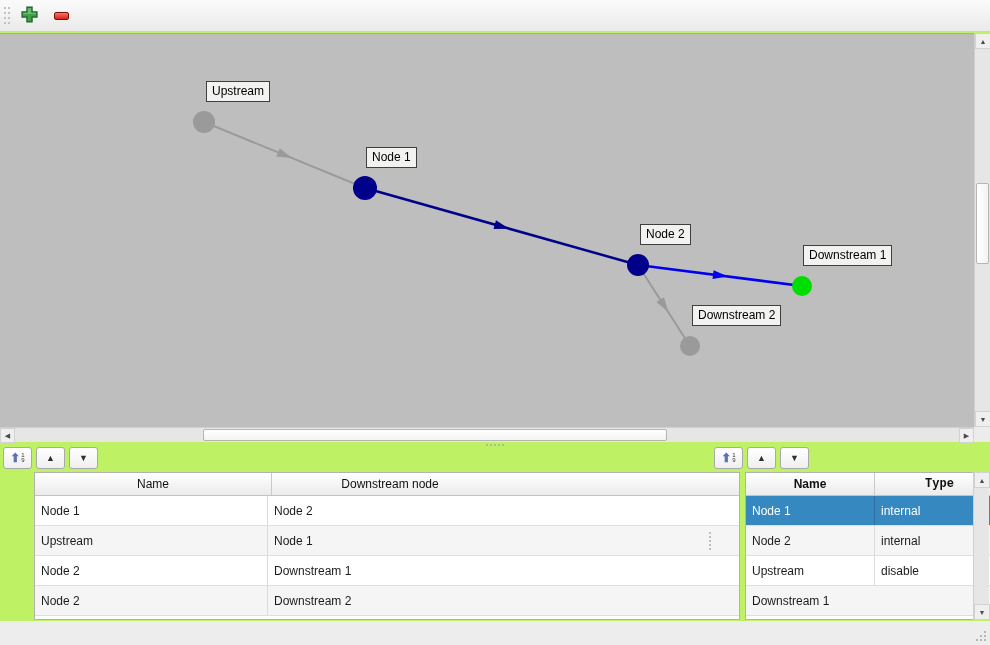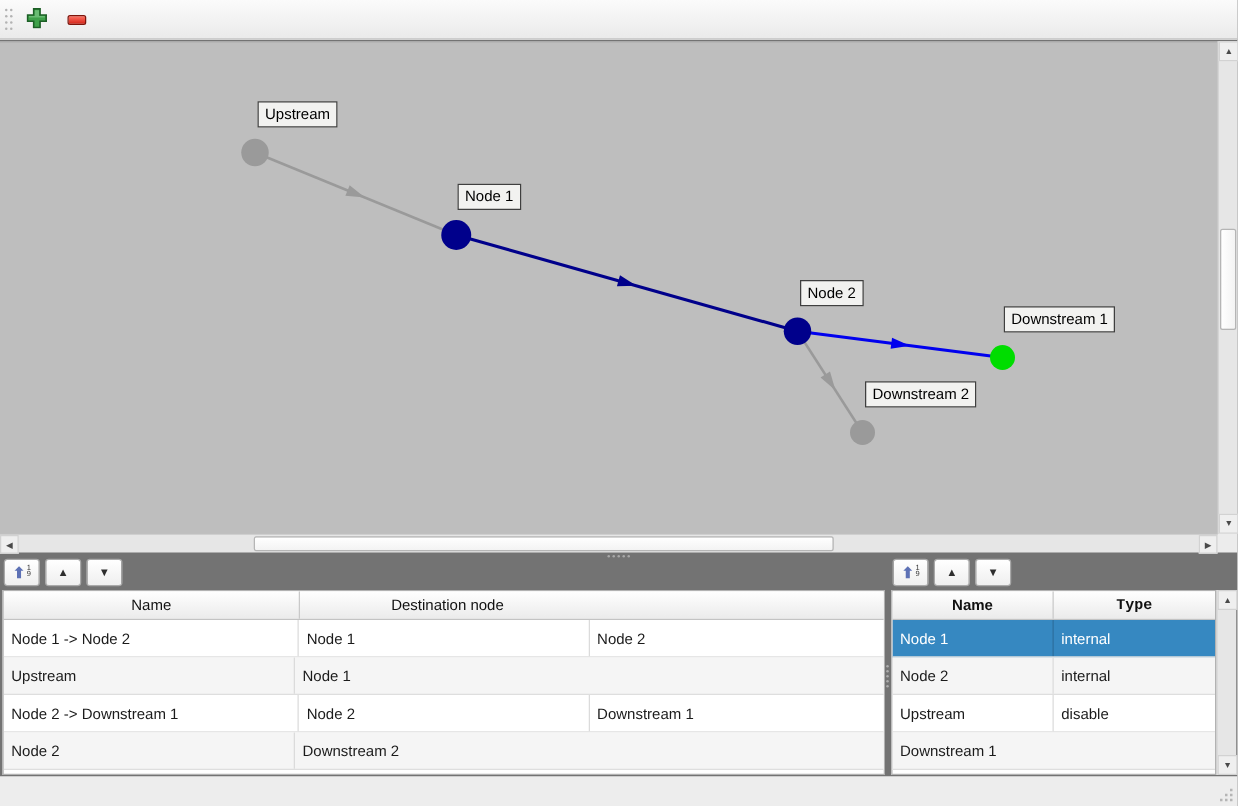--- a/index.html
+++ b/index.html
@@ -1,21 +1,21 @@
 <!DOCTYPE html>
 <html><head>
 <meta charset="utf-8">
 <style>
   * { margin:0; padding:0; box-sizing:border-box; }
   html,body { width:990px; height:645px; }
   body {
     font-family:"Liberation Sans","DejaVu Sans",sans-serif;
     font-size:12px; color:#1b1b1b; background:#ededed; overflow:hidden;
   }
-  #window { position:relative; width:990px; height:645px; background:#737373; }
+  #window { position:relative; width:990px; height:645px; background:#bef264; }
 
   
   .main-toolbar {
     position:absolute; left:0; top:0; width:990px; height:32px;
     background:linear-gradient(#fbfbfb,#eaeaea);
     border-bottom:1px solid #d0d0d0;
   }
   .tb-grip { position:absolute; left:4px; top:7px; width:1px; height:1px; }
   .tb-grip::before{
     content:""; position:absolute; width:2px; height:2px; background:#b3b3b3; border-radius:50%;
@@ -66,21 +66,21 @@
   
   .mini-btn { position:absolute; width:29px; height:22px; top:447px;
     background:linear-gradient(#ffffff,#efefef); border:1px solid #a9a9a9; border-radius:3px;
     display:flex; align-items:center; justify-content:center; cursor:pointer; font-size:9px; color:#2e2e2e; }
   .sort-ico { display:flex; align-items:center; line-height:1; }
   .sort-ico .arrow { color:#5d71b5; font-size:12px; font-weight:bold; }
   .sort-ico .digits { display:flex; flex-direction:column; font-size:6px; line-height:5px; color:#333; margin-left:1px; }
 
   
   .tbl { position:absolute; top:472px; height:148px; background:#ffffff;
-    border:1px solid #b2b2b2; overflow:hidden; }
+    border:1px solid #b2b2b2; overflow:hidden;margin-left:32px; }
   .tbl-header { display:flex; height:23px; background:linear-gradient(#ffffff,#ebebeb);
     border-bottom:1px solid #c3c3c3; }
   .th-cell { display:flex; align-items:center; justify-content:center;
     border-right:1px solid #c9c9c9; font-size:12px; color:#111; }
   .th-cell:last-child { border-right:none; }
   .trow { display:flex; height:30px; border-bottom:1px solid #dedede; background:#ffffff; cursor:pointer; }
   .trow.stripe { background:#f5f5f5; }
   .tcell { display:flex; align-items:center; padding-left:6px; border-right:1px solid #dbdbdb;
     overflow:hidden; white-space:nowrap; font-size:12px; }
   .tcell:last-child { border-right:none; }
@@ -200,33 +200,31 @@
   <button class="mini-btn" style="left:747px">
       <span>▲</span>
     </button>
   <button class="mini-btn" style="left:780px">
       <span>▼</span>
     </button>
 
   <div class="tbl" id="edges-table">
       <div class="tbl-header">
         <div class="th-cell" style="width: 237px;">Name</div>
-        <div class="th-cell" style="width: 236px;">Destination node</div>
+        <div class="th-cell" style="width: 236px;">Downstream node</div>
       </div>
       <div class="trow">
-        <div class="tcell" style="width: 237px;">Node 1 -&gt; Node 2</div>
         <div class="tcell" style="width: 233px;">Node 1</div>
         <div class="tcell" style="width: 236px;">Node 2</div>
       </div>
       <div class="trow stripe">
         <div class="tcell" style="width: 233px;">Upstream</div>
         <div class="tcell" style="width: 236px;">Node 1</div>
       </div>
       <div class="trow">
-        <div class="tcell" style="width: 237px;">Node 2 -&gt; Downstream 1</div>
         <div class="tcell" style="width: 233px;">Node 2</div>
         <div class="tcell" style="width: 236px;">Downstream 1</div>
       </div>
       <div class="trow stripe">
         <div class="tcell" style="width: 233px;">Node 2</div>
         <div class="tcell" style="width: 236px;">Downstream 2</div>
       </div>
     </div>
   <div class="tbl" id="nodes-table">
       <div class="tbl-header">

